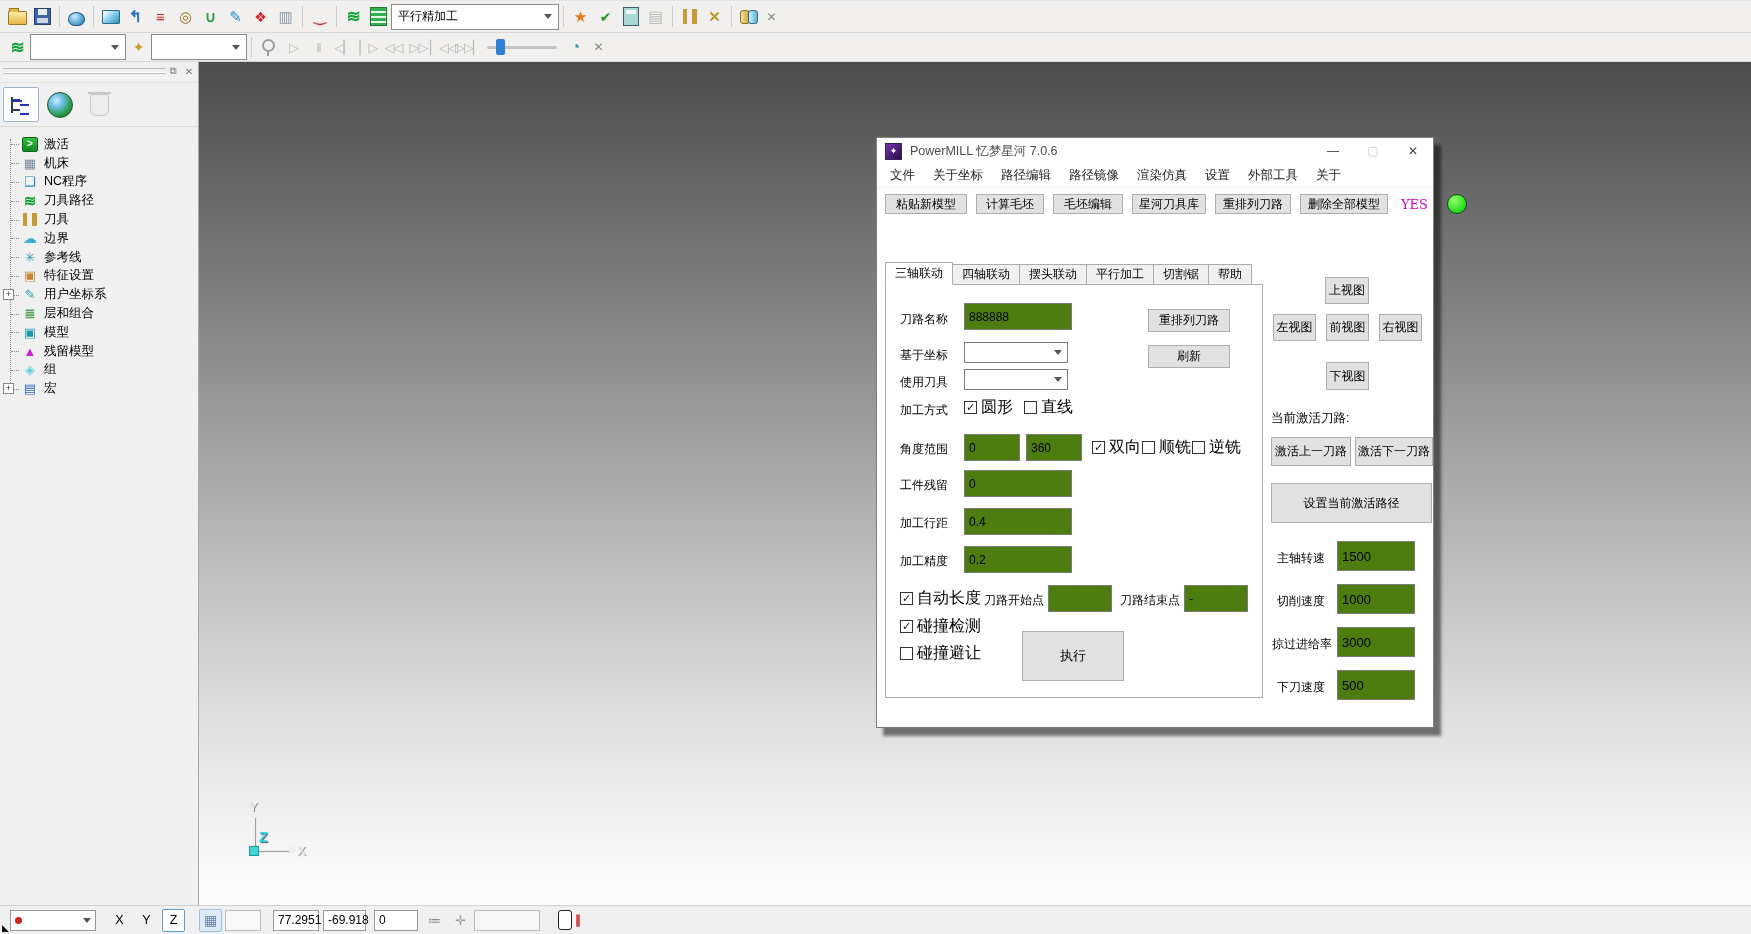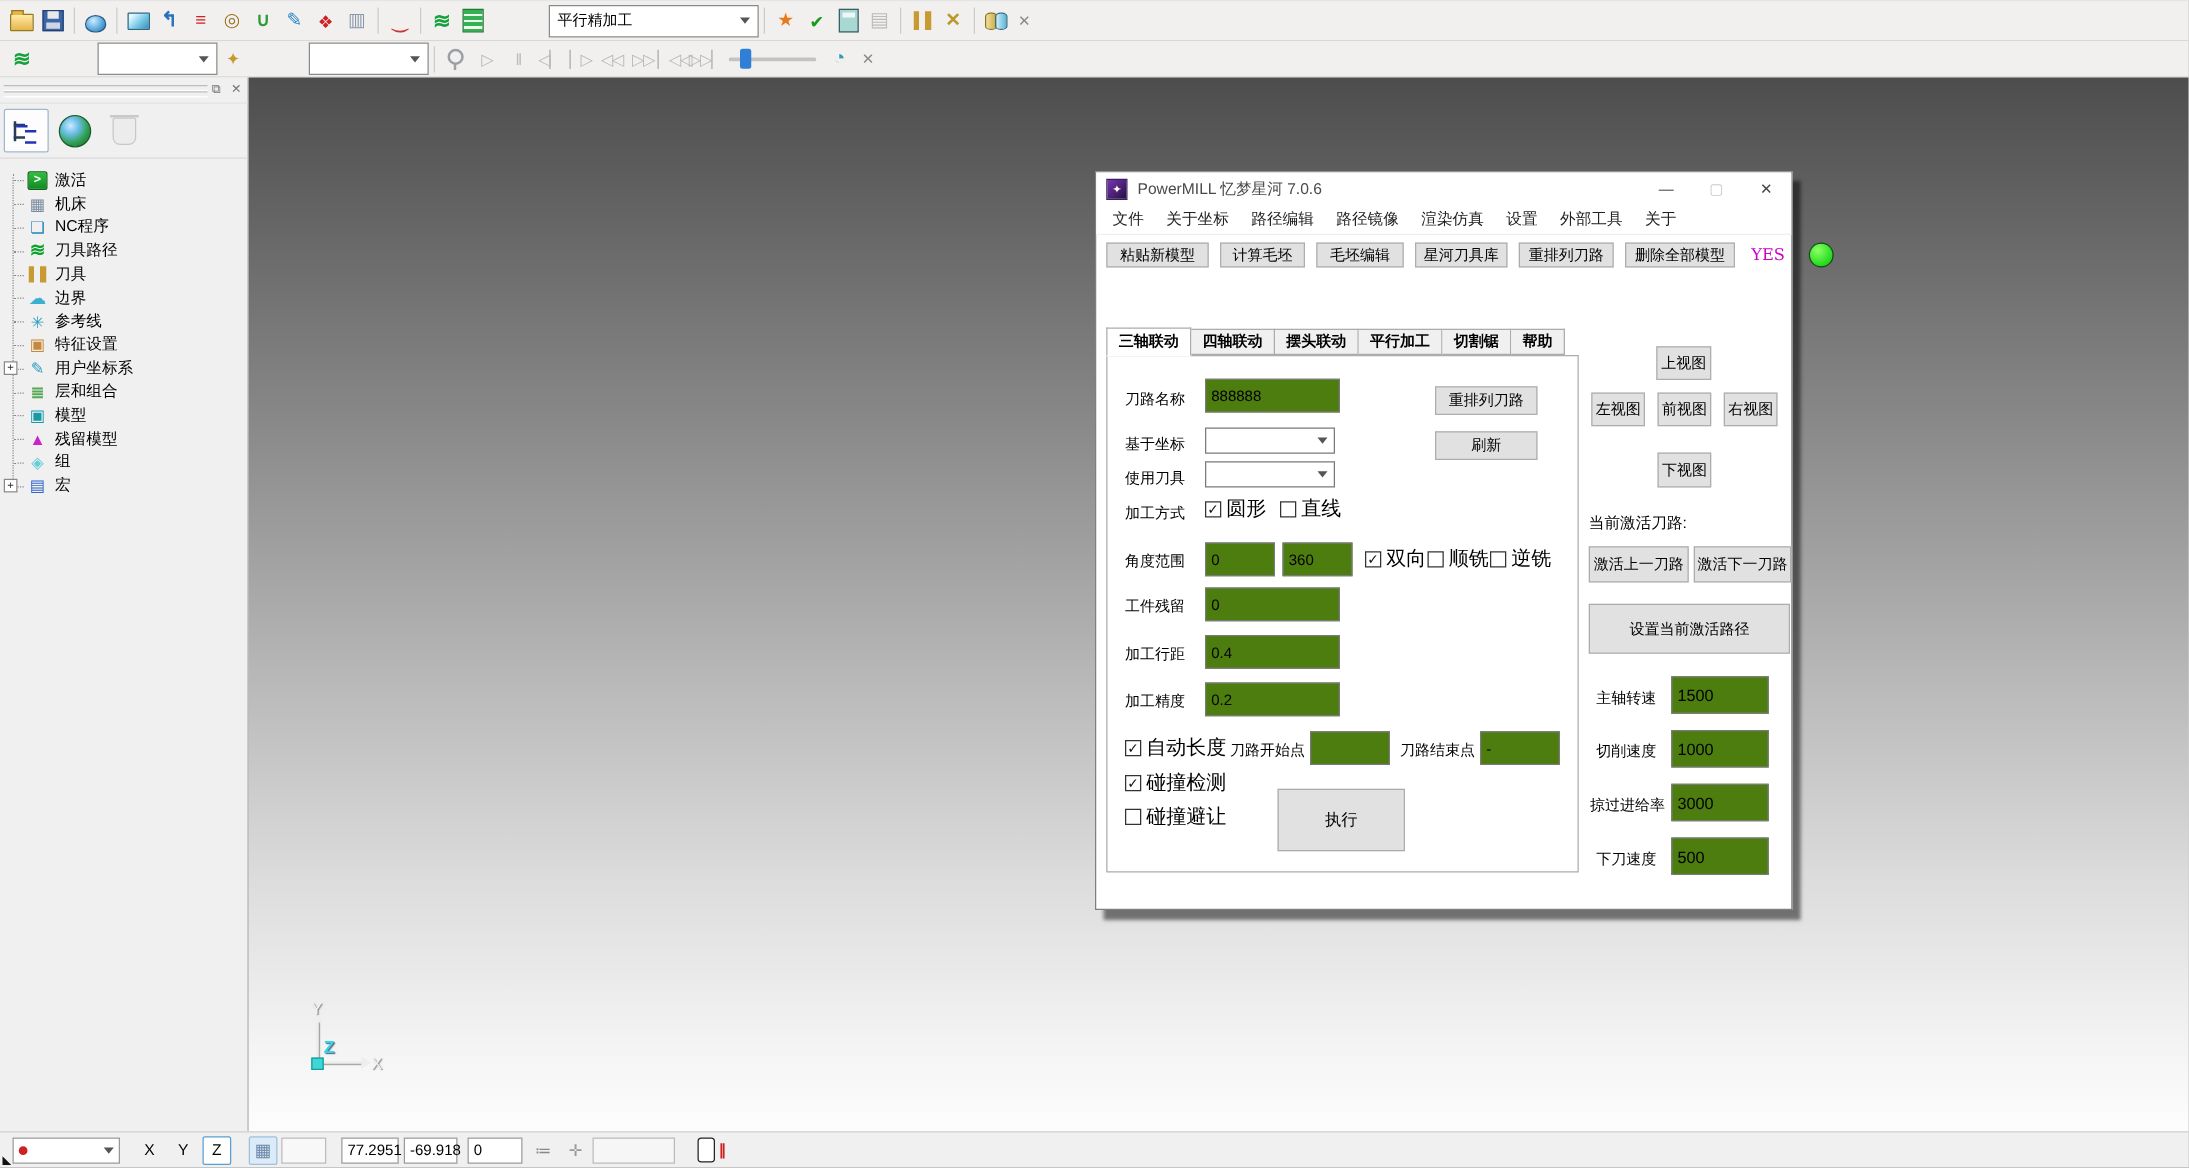--- a/index.html
+++ b/index.html
@@ -27,21 +27,21 @@
   .ic-calc{width:14px;height:17px;background:#a9d8d3;border:1px solid #3f5c66;position:relative;}
   .ic-calc::before{content:"";position:absolute;left:2px;top:2px;right:2px;height:4px;background:#eef7f6;}
   .ic-cyl{position:relative;width:19px;height:15px;}
   .ic-cyl::before{content:"";position:absolute;left:1px;top:1px;width:8px;height:12px;background:linear-gradient(90deg,#efe0a0,#cfa83a);border:1px solid #8a7520;border-radius:45%/22%;}
   .ic-cyl::after{content:"";position:absolute;left:9px;top:1px;width:8px;height:12px;background:linear-gradient(90deg,#cdeef8,#5fb4d6);border:1px solid #2f6f8a;border-radius:45%/22%;}
   .ic-bulb{width:9px;height:9px;border:2px solid #9aa0a6;border-radius:50%;position:relative;margin-bottom:4px;}
   .ic-bulb::after{content:"";position:absolute;left:2.5px;bottom:-6px;width:2px;height:5px;background:#9aa0a6;}
   .ic-ttools{width:14px;height:15px;background:
      linear-gradient(90deg,#c89a32 0 4px,transparent 4px 9px,#c89a32 9px 13px);position:relative;}
   .carrow{width:0;height:0;border-left:4px solid transparent;border-right:4px solid transparent;border-top:5px solid #555;}
-  .combo{display:flex;align-items:center;background:#fff;border:1px solid #8a8a8a;height:22px;box-sizing:border-box;padding:12px 6px;margin-left:48px;}
+  .combo{display:flex;align-items:center;background:#fff;border:1px solid #8a8a8a;height:22px;box-sizing:border-box;padding:12px 6px;}
   .combo .ctext{flex:1;text-align:left;font-size:12px;}
   .slider{width:70px;height:20px;position:relative;margin:0 6px;}
   .slider .track{position:absolute;left:0;right:0;top:9px;height:3px;background:#c3c3c3;border-radius:2px;}
   .slider .handle{position:absolute;left:9px;top:2px;width:9px;height:16px;background:#2f7fd6;border-radius:2px;}
   .media{color:#b9b9b9;font-size:13px;letter-spacing:-1px;}
   
   #explorer{position:absolute;left:0;top:62px;width:199px;height:843px;background:#f0f0f0;border-right:1px solid #a8a8a8;box-sizing:border-box;}
   .exp-header{position:relative;height:20px;border-bottom:1px solid #e2e2e2;}
   .grip{position:absolute;left:3px;right:32px;top:6px;height:3px;border-top:1px solid #bdbdbd;border-bottom:1px solid #fff;}
   .grip2{top:11px;}
@@ -87,21 +87,21 @@
   .wctl{position:absolute;top:0;width:40px;height:26px;display:flex;align-items:center;justify-content:center;font-size:12px;}
   .menubar{position:absolute;left:0;top:26px;right:0;height:23px;background:#fff;display:flex;align-items:center;padding-left:4px;border-bottom:1px solid #f0f0f0;}
   .menu-item{padding:0 9px;font-size:12.5px;color:#222;}
   .win-btn{background:#e1e1e1;border:1px solid #adadad;display:flex;align-items:center;justify-content:center;
            font-size:12px;color:#000;box-sizing:border-box;position:absolute;}
   .rowbtn{position:static;flex:0 0 auto;height:20px;}
   .brow{position:absolute;left:8px;display:flex;gap:9px;align-items:center;}
   .magenta{color:#cc00cc;font-weight:normal;}
   .yes{font-family:"DejaVu Serif",serif;font-size:13px;margin-left:4px;}
   .gdot{width:20px;height:20px;border-radius:50%;background:radial-gradient(circle at 35% 30%,#8dff66,#2ade22 65%,#17b517);border:1.5px solid #134f13;margin-left:10px;box-sizing:border-box;}
-  .tabstrip{position:absolute;left:8px;top:124px;display:flex;align-items:center;height:23px;font-weight:bold;}
+  .tabstrip{position:absolute;left:8px;top:124px;display:flex;align-items:flex-end;height:23px;}
   .dtab{height:21px;padding:0 9px;display:flex;align-items:center;background:#f0f0f0;border:1px solid #acacac;border-left:none;font-size:12px;box-sizing:border-box;}
   .dtab.first{border-left:1px solid #acacac;}
   .dtab.active{background:#fff;height:23px;border-bottom:1px solid #fff;position:relative;z-index:3;}
   .tabpanel{position:absolute;left:8px;top:146px;width:378px;height:414px;border:1px solid #acacac;background:#fff;box-sizing:border-box;}
   .flabel{position:absolute;font-size:12px;white-space:nowrap;}
   .inp{position:absolute;background:#4d7c0f;border:1px solid #7a7a7a;font:12px "Liberation Sans",sans-serif;padding:0 4px;box-sizing:border-box;outline:none;}
   .wcombo{position:absolute;display:flex;align-items:center;background:#fff;border:1px solid #7a7a7a;box-sizing:border-box;padding:0 5px;}
   .wcombo .ctext{flex:1;}
   .cb{position:absolute;display:flex;align-items:center;gap:4px;height:15px;}
   .cb .box{width:13px;height:13px;background:#fff;border:1px solid #333;box-sizing:border-box;display:flex;align-items:center;justify-content:center;

